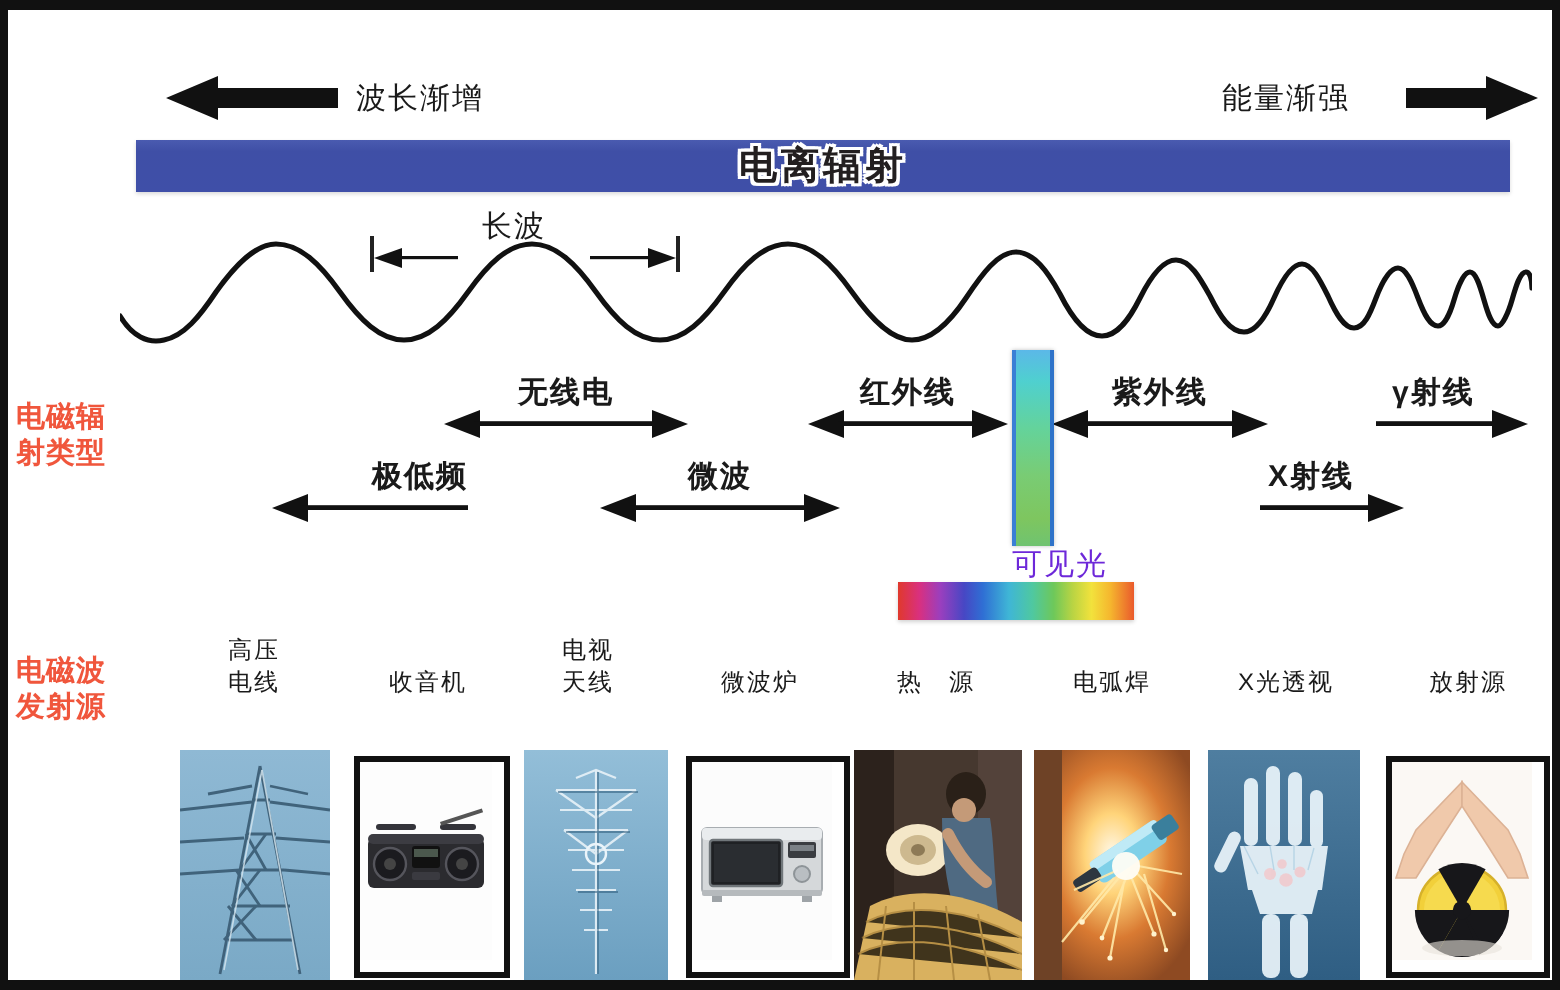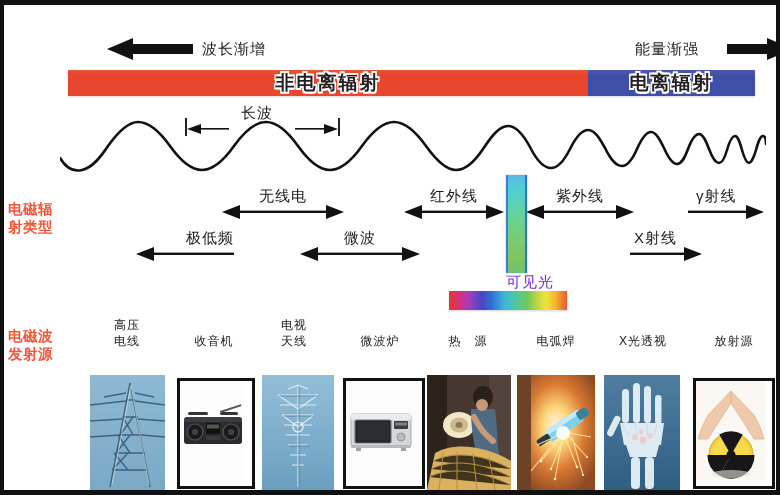--- a/index.html
+++ b/index.html
@@ -8,21 +8,21 @@
   #root{
     position:relative;width:780px;height:495px;background:#ffffff;
     overflow:hidden;box-sizing:border-box;
   }
   
   .frame-top{position:absolute;left:0;top:0;width:780px;height:5px;background:#111;}
   .frame-bottom{position:absolute;left:0;bottom:0;width:780px;height:5px;background:#111;}
   .frame-left{position:absolute;left:0;top:0;width:4px;height:495px;background:#111;}
   .frame-right{position:absolute;right:0;top:0;width:4px;height:495px;background:#111;}
 
-  .abs{position:absolute;margin-left:24px;}
+  .abs{position:absolute;}
 
   
   .dir-label{
     font-size:15px;color:#1a1a1a;letter-spacing:1px;white-space:nowrap;
     font-family:"Liberation Sans","DejaVu Sans",sans-serif;
   }
 
   
   .fat-arrow{position:absolute;height:22px;}
   .fat-arrow svg{display:block;}
@@ -57,21 +57,21 @@
   
   .rowlabel{
     position:absolute;color:#f0563c;font-size:14.5px;line-height:1.25;
     font-weight:bold;letter-spacing:0.5px;text-align:left;white-space:nowrap;
   }
 
   
   .marrow{position:absolute;}
   .marrow .mlbl{
     position:absolute;left:50%;transform:translateX(-50%);bottom:14px;
-    font-size:15px;color:#1a1a1a;white-space:nowrap;letter-spacing:1px;
+    font-size:15px;color:#1a1a1a;white-space:nowrap;letter-spacing:1px;font-weight:bold;
   }
   .marrow.lbl-right .mlbl{left:auto;right:4px;transform:none;}
   .marrow.lbl-left  .mlbl{left:4px;right:auto;transform:none;}
 
   
   #vbar{
     position:absolute;left:506px;top:175px;width:17px;height:98px;
     background:linear-gradient(180deg,#5bb8e8 0%,#4fd0cf 16%,#64d39b 40%,#79cc74 64%,#7ec65f 86%,#6fc370 100%);
     border-left:2px solid #3a7fd5;border-right:2px solid #2f73c9;
     box-shadow:0 0 2px rgba(0,0,0,.25);
@@ -121,23 +121,20 @@
   <div class="dir-label abs" style="left:178px;top:40px;">波长渐增</div>
 
   <div class="dir-label abs" style="left:611px;top:40px;">能量渐强</div>
   <div class="fat-arrow abs" style="left:703px;top:38px;width:66px;">
     <svg width="66" height="22" viewBox="0 0 66 22">
       <polygon points="66,11 40,0 40,6 0,6 0,16 40,16 40,22" fill="#111"></polygon>
     </svg>
   </div>
 
   <div class="band">
-    <div class="band-red">
-      <span class="band-text">非电离辐射</span>
-    </div>
     <div class="band-blue">
       <span class="band-text">电离辐射</span>
     </div>
   </div>
 
   <div class="measure" style="left:185px;top:108px;width:155px;height:30px;">
     <div class="tick" style="left:0;top:10px;height:18px;"></div>
     <div class="tick" style="left:153px;top:10px;height:18px;"></div>
     <svg width="155" height="14" style="position:absolute;left:0;top:14px;">
       <g fill="#111" stroke="none">

